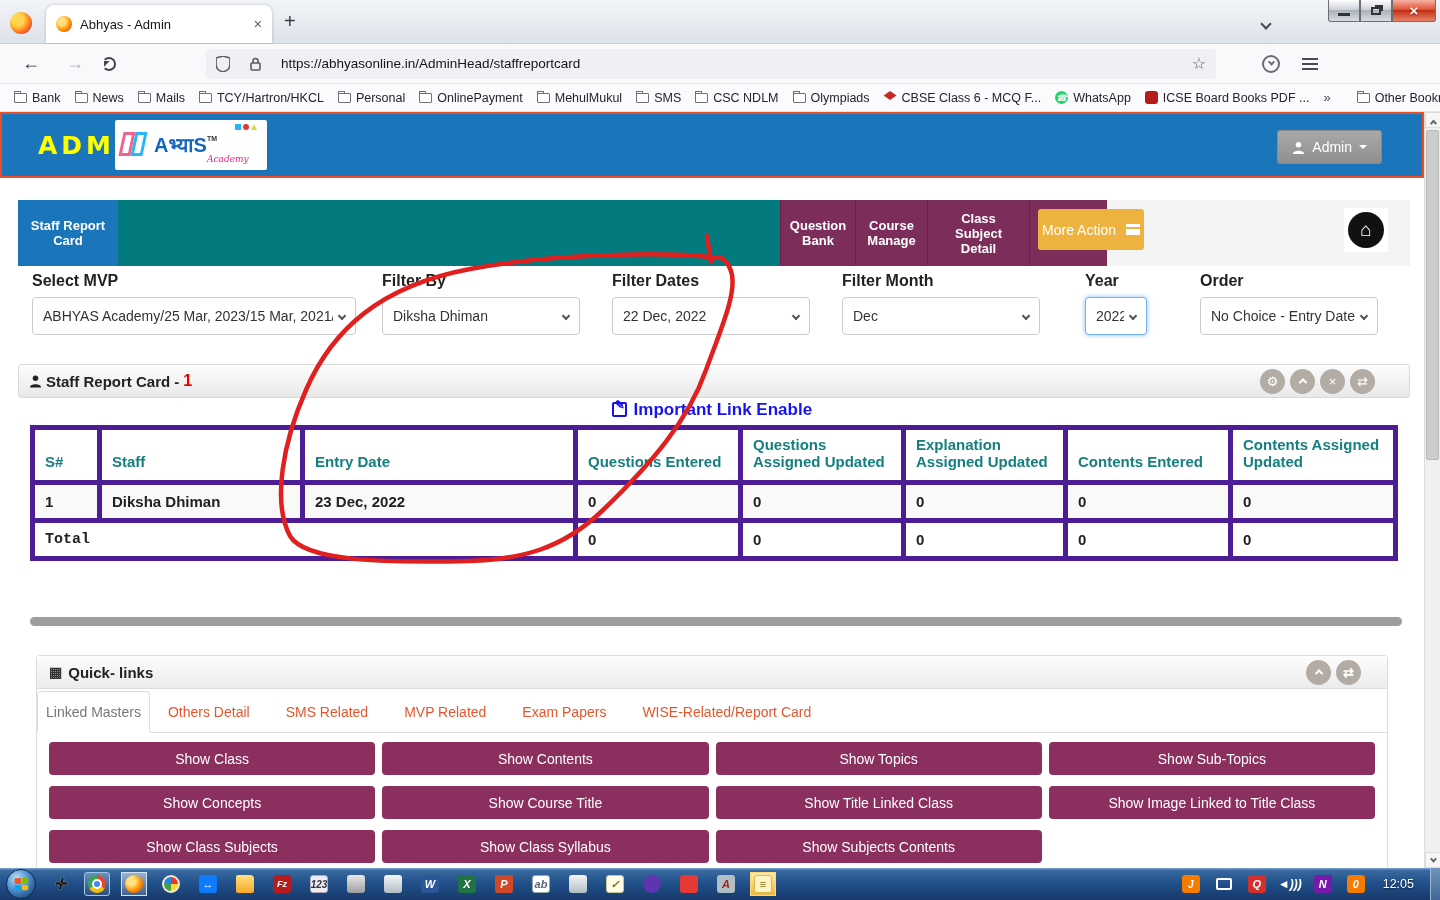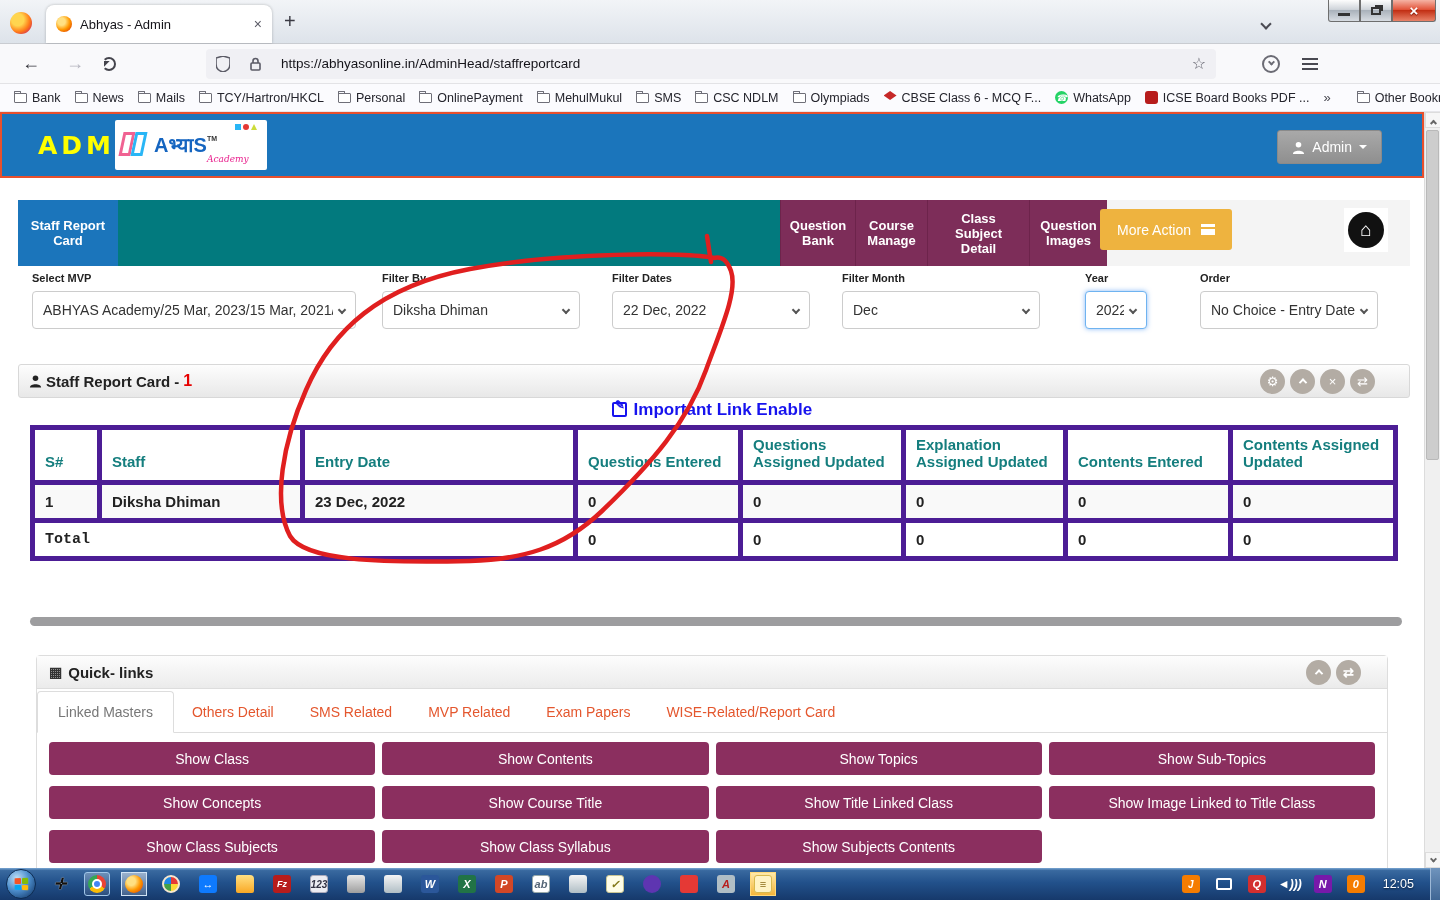--- a/index.html
+++ b/index.html
@@ -75,29 +75,29 @@
   .logo-shapes b:nth-child(3) { background:#cddc39; clip-path:polygon(50% 0,100% 100%,0 100%); }
   .admin-btn { position:absolute; right:40px; top:16px; height:34px; padding:0 14px; background:linear-gradient(#a9a9a9,#8f8f8f); border:1px solid #8a8a8a; border-radius:3px; color:#fff; font-size:14px; display:flex; align-items:center; gap:7px; }
   .caret { display:inline-block; width:0; height:0; border:4px solid transparent; border-top-color:#fff; margin-top:4px; }
 
   .site-nav { position:absolute; left:18px; top:88px; width:1392px; height:66px; background:#f4f4f4; }
   .teal-bar { position:absolute; left:0; top:0; width:762px; height:66px; background:#027a7e; }
   .nav-active { position:absolute; left:0; top:0; width:100px; height:66px; background:#1b75bb; color:#fff; font-weight:bold; font-size:13px; display:flex; align-items:center; justify-content:center; text-align:center; padding:0 8px; }
   .nav-items { position:absolute; left:762px; top:0; height:66px; display:flex; }
   .nav-item { background:#7d2d59; color:#fff; font-weight:bold; font-size:13px; display:flex; align-items:center; justify-content:center; text-align:center; padding:0 9px; border-left:1px solid #6d234b; }
   .nav-item.w1{width:75px;} .nav-item.w2{width:72px;} .nav-item.w3{width:102px;} .nav-item.w4{width:78px;}
-  .more-action { position:absolute; left:1082px; top:9px; width:132px; height:41px; background:#eeb33f; border-radius:3px; color:#fff; font-size:14px; display:flex; align-items:center; justify-content:center; gap:10px; }
+  .more-action { position:absolute; left:1020px; top:9px; width:106px; height:41px; background:#eeb33f; border-radius:3px; color:#fff; font-size:14px; display:flex; align-items:center; justify-content:center; gap:10px; }
   .ma-icon { width:14px; height:11px; border-top:3px solid #fff; border-bottom:3px solid #fff; position:relative; }
   .ma-icon::after { content:""; position:absolute; top:2px; left:0; width:14px; height:3px; background:#fff; }
   .home-wrap { position:absolute; left:1326px; top:8px; width:44px; height:44px; background:#fff; display:flex; align-items:center; justify-content:center; }
   .home-circle { width:36px; height:36px; border-radius:50%; background:#111; color:#fff; font-size:19px; display:flex; align-items:center; justify-content:center; }
 
   .filters { position:absolute; left:0; top:160px; width:1424px; height:70px; }
   .fg { position:absolute; }
-  .fg label { display:block; font-size:11px; font-weight:bold; color:#222; margin-bottom:7px; }
+  .fg label { display:block; font-size:16px; font-weight:bold; color:#222; margin-bottom:7px; }
   .sel { height:38px; border:1px solid #ccc; border-radius:4px; background:#fff; display:flex; align-items:center; padding:0 10px; font-size:14px; color:#333; }
   .sel .val { flex:1; white-space:nowrap; overflow:hidden; }
   .sel .chev { width:6px; height:6px; border-color:#555; margin-left:6px; flex:none; }
   .fg1{left:32px;width:324px;} .fg2{left:382px;width:198px;} .fg3{left:612px;width:198px;}
   .fg4{left:842px;width:198px;} .fg5{left:1085px;width:62px;} .fg6{left:1200px;width:178px;}
   .fg5 .sel { border:1px solid #6fb3f0; box-shadow:0 0 5px rgba(40,130,240,.55); }
 
   .panel-hd { position:absolute; left:18px; top:252px; width:1392px; height:34px; background:linear-gradient(#fdfdfd,#e8e8e8); border:1px solid #d8d8d8; border-radius:3px; display:flex; align-items:center; padding:0 10px; }
   .panel-title { font-size:15px; font-weight:bold; color:#222; display:flex; align-items:center; gap:4px; }
   .panel-count { color:#e60000; font-size:16px; font-weight:bold; }
@@ -120,21 +120,21 @@
   .total-cell { text-align:right; font-size:16px;font-family:Liberation Mono, monospace; }
 
   .hscroll { position:absolute; left:30px; top:505px; width:1372px; height:9px; background:#9d9d9f; border-radius:5px; }
 
   .ql { position:absolute; left:36px; top:543px; width:1352px; height:230px; background:#fff; border:1px solid #ddd; border-radius:4px; }
   .ql-hd { height:33px; background:linear-gradient(#fdfdfd,#ebebeb); border-bottom:1px solid #ddd; display:flex; align-items:center; padding:0 12px; font-size:15px; font-weight:bold; color:#222; gap:6px; }
   .ql-grid-ico { font-size:14px; color:#333; }
   .ql-hd .panel-icons { margin-right:14px; }
   .ql-tabs { height:44px; border-bottom:1px solid #ddd; background:#fff; display:flex; align-items:flex-end; padding-left:0; }
   .ql-tab { font-size:14px; color:#e4572e; padding:12px 18px; }
-  .ql-tab.active { color:#777; background:#fff; border:1px solid #ddd; border-bottom:1px solid #fff; border-radius:4px 4px 0 0; margin-bottom:-1px; padding:12px 20px; }
+  .ql-tab.active { color:#777; background:#fff; border:1px solid #ddd; border-bottom:1px solid #fff; border-radius:4px 4px 0 0; margin-bottom:-1px; padding:12px 8px; }
   .ql-btns { padding:9px 12px; display:grid; grid-template-columns:repeat(4,1fr); gap:11px 7px; }
   .ql-btn { height:33px; background:#8b2f5f; border-radius:4px; color:#fff; font-size:14px; display:flex; align-items:center; justify-content:center; }
 
   .annotation { position:absolute; left:0; top:0; width:1424px; height:756px; pointer-events:none; z-index:40; }
 
   
   .vscroll { position:absolute; left:1424px; top:112px; width:16px; height:756px; background:#f0f0f0; border-left:1px solid #dcdcdc; }
   .vs-btn { position:absolute; left:0; width:16px; height:16px; background:#f6f6f6; border:1px solid #dcdcdc; display:flex; align-items:center; justify-content:center; }
   .vs-btn .chev { width:5px; height:5px; border-color:#666; }
   .vs-up { top:0; } .vs-up .chev { transform:rotate(-135deg) translate(-2px,-2px); }

